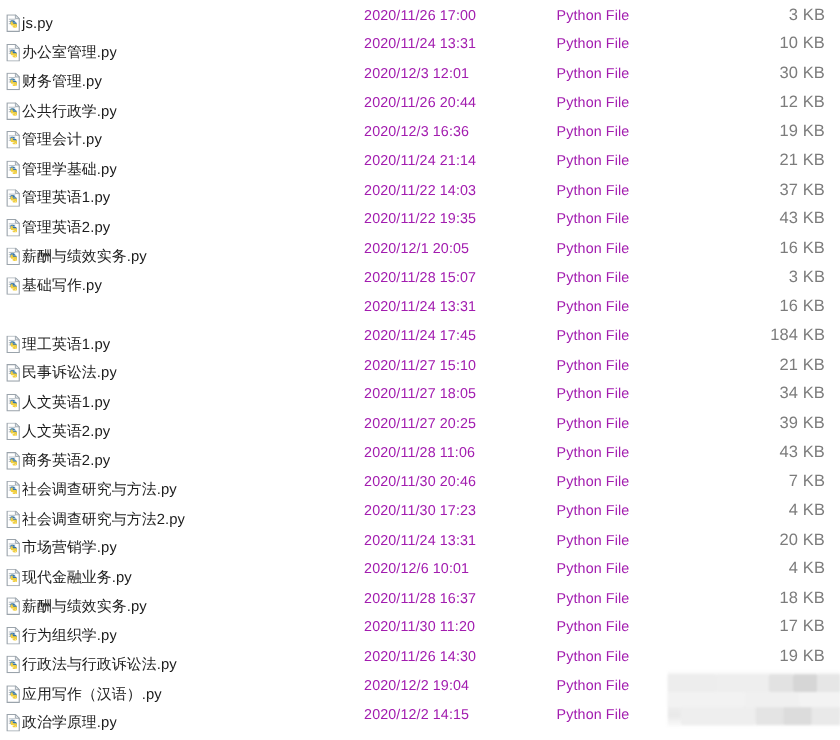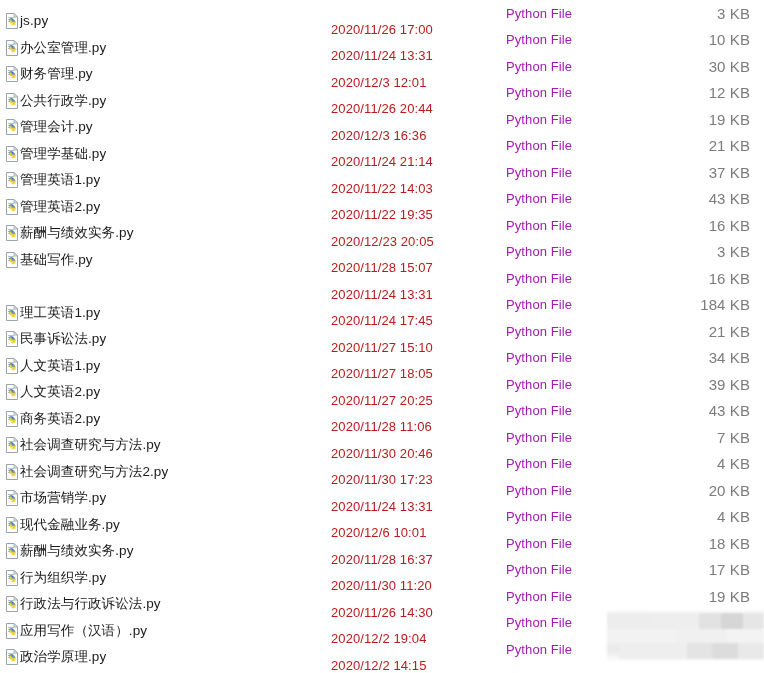--- a/index.html
+++ b/index.html
@@ -59,23 +59,22 @@
 
   
   .col-date {
     position: absolute;
     left: 331px;
     top: 0;
     height: 26.5px;
     display: flex;
     align-items: center;
     font-size: 13px;
-    color: #b91c1c;
+    color: #a21caf;
     letter-spacing: 0.1px;
-    margin-top: 16px;
   }
 
   
   .col-type {
     position: absolute;
     left: 506px;
     top: 0;
     height: 26.5px;
     display: flex;
     align-items: center;
@@ -286,21 +285,21 @@
             <rect x="4" y="4" width="6" height="1" fill="#b9c1c8"></rect>
             <rect x="4" y="6" width="6" height="1" fill="#b9c1c8"></rect>
             <rect x="4" y="8" width="4" height="1" fill="#b9c1c8"></rect>
             <path d="M7.6 5.3 c1.9 0 1.8 0.8 1.8 0.8 v0.9 h-1.9 v0.3 h2.6 s1.2 -0.14 1.2 1.8 c0 1.95 -1.05 1.88 -1.05 1.88 h-0.9 v-0.95 s0.05 -1.05 -1.02 -1.05 h-1.85 s-0.98 0.02 -0.98 -0.95 v-1.9 s-0.15 -0.83 1.3 -0.83 z" fill="#3574a5"></path>
             <circle cx="6.95" cy="6.15" r="0.36" fill="#ffffff"></circle>
             <path d="M9.3 12.2 c-1.9 0 -1.8 -0.8 -1.8 -0.8 v-0.9 h1.9 v-0.3 h-2.6 s-1.2 0.14 -1.2 -1.8 c0 -1.95 1.05 -1.88 1.05 -1.88 h0.9 v0.95 s-0.05 1.05 1.02 1.05 h1.85 s0.98 -0.02 0.98 0.95 v1.9 s0.15 0.83 -1.3 0.83 z" fill="#f2cf3f"></path>
             <circle cx="9.95" cy="11.35" r="0.36" fill="#ffffff"></circle>
           </svg></span>
         <span class="name-text">薪酬与绩效实务.py</span>
       </div>
-      <div class="col-date">2020/12/23 20:05</div>
+      <div class="col-date">2020/12/1 20:05</div>
       <div class="col-type">Python File</div>
       <div class="col-size">16 KB</div>
     </div>
     <div class="file-row">
       <div class="col-name">
         <span class="py-icon"><svg width="16" height="16" viewBox="0 0 16 16" xmlns="http://www.w3.org/2000/svg">
             <path d="M2.5 0.5 H10 L13.5 4 V15.5 H2.5 Z" fill="#ffffff" stroke="#9aa3ab" stroke-width="1"></path>
             <path d="M10 0.5 L13.5 4 H10 Z" fill="#e3e8ec" stroke="#9aa3ab" stroke-width="0.8"></path>
             <rect x="4" y="4" width="6" height="1" fill="#b9c1c8"></rect>
             <rect x="4" y="6" width="6" height="1" fill="#b9c1c8"></rect>

